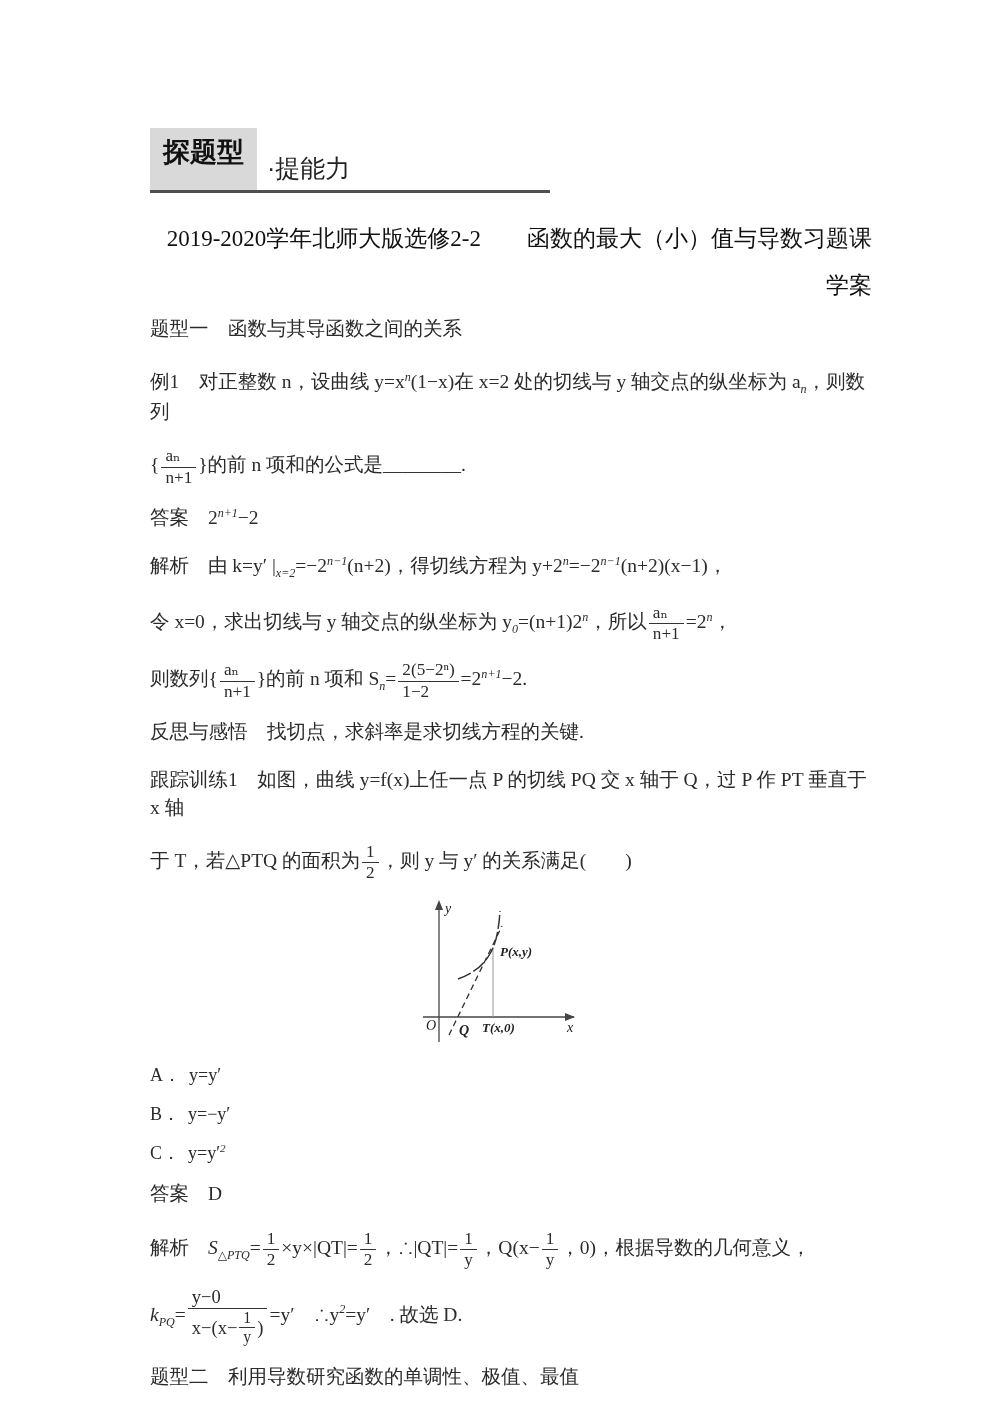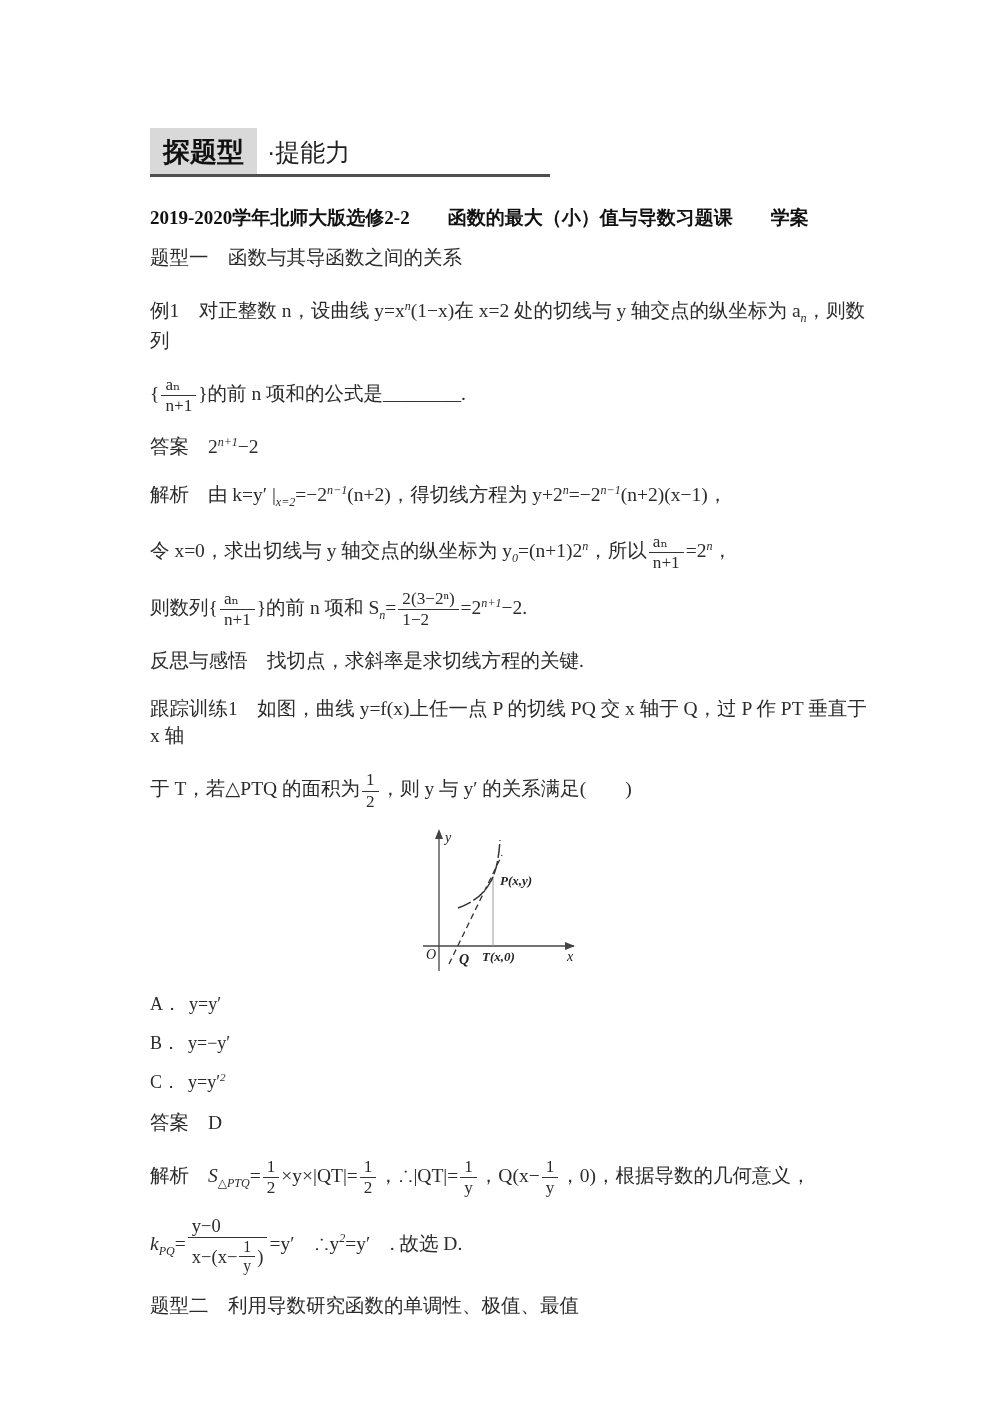--- a/index.html
+++ b/index.html
@@ -2,25 +2,25 @@
 <html><head>
 <meta charset="utf-8">
 <style>
   html,body{margin:0;padding:0;background:#fff;}
   body{width:1000px;height:1414px;overflow:hidden;color:#2b2b2b;
        font-family:"Liberation Serif","DejaVu Serif",serif;}
   .page{box-sizing:border-box;width:1000px;height:1414px;padding:128px 128px 0 150px;}
   
   .hdr{width:400px;border-bottom:3px solid #4f4f4f;display:flex;align-items:flex-end;}
   .badge{background:#d9d9d9;font-weight:bold;font-size:27px;line-height:1;
-         padding:11px 13px 8px 13px;font-family:"Liberation Sans","DejaVu Sans",sans-serif;color:#111;}
+         padding:11px 13px 24px 13px;font-family:"Liberation Sans","DejaVu Sans",sans-serif;color:#111;}
   .tagline{font-size:25px;line-height:1;padding:0 0 9px 10px;color:#222;
          font-family:"Liberation Sans","DejaVu Sans",sans-serif;}
   
-  .title{font-size:19px;font-weight:bold;line-height:2.05;margin:22px 0 4px 0;color:#111;}
+  .title{font-size:23px;font-weight:normal;line-height:2.05;margin:22px 0 4px 0;color:#111;text-align:right;}
   
   .ln{font-size:19.5px;line-height:1.4;margin:0 0 21px 0;}
   .ln.tall{margin-bottom:16px;}
   .lbl{margin-right:14px;}
   .sup{vertical-align:super;font-size:0.62em;font-style:italic;letter-spacing:0;}
   .sub{vertical-align:sub;font-size:0.62em;font-style:italic;}
   .it{font-style:italic;}
   .frac{display:inline-block;vertical-align:middle;text-align:left;
         font-size:0.88em;line-height:1.18;margin:0 2px;}
   .frac .num{display:block;border-bottom:1.5px solid #333;padding:0 4px;}
@@ -66,21 +66,21 @@
   <div class="ln">
     <span class="lbl">解析</span>
     <span>由 k=y′ |</span><span class="sub">x=2</span><span>=−2</span><span class="sup">n−1</span><span>(n+2)，得切线方程为 y+2</span><span class="sup">n</span><span>=−2</span><span class="sup">n−1</span><span>(n+2)(x−1)，</span>
   </div>
 
   <div class="ln tall">
     <span>令 x=0，求出切线与 y 轴交点的纵坐标为 y</span><span class="sub">0</span><span>=(n+1)2</span><span class="sup">n</span><span>，所以</span><span class="frac"><span class="num">aₙ</span><span class="den">n+1</span></span><span>=2</span><span class="sup">n</span><span>，</span>
   </div>
 
   <div class="ln tall">
-    <span>则数列{</span><span class="frac"><span class="num">aₙ</span><span class="den">n+1</span></span><span>}的前 n 项和 S</span><span class="sub">n</span><span>=</span><span class="frac"><span class="num">2(3−2ⁿ)</span><span class="den">1−2</span></span><span>=2</span><span class="sup">n+1</span><span>−2.</span>
+    <span>则数列{</span><span class="frac"><span class="num">aₙ</span><span class="den">n+1</span></span><span>}的前 n 项和 S</span><span class="sub">n</span><span>=</span><span class="frac"><span class="num">2(5−2ⁿ)</span><span class="den">1−2</span></span><span>=2</span><span class="sup">n+1</span><span>−2.</span>
   </div>
 
   <div class="ln">反思与感悟　找切点，求斜率是求切线方程的关键.</div>
 
   <div class="ln">跟踪训练1　如图，曲线 y=f(x)上任一点 P 的切线 PQ 交 x 轴于 Q，过 P 作 PT 垂直于 x 轴</div>
   <div class="ln tall">
     <span>于 T，若△PTQ 的面积为</span><span class="frac"><span class="num">1</span><span class="den">2</span></span><span>，则 y 与 y′ 的关系满足(　　)</span>
   </div>
 
   <div class="fig">

